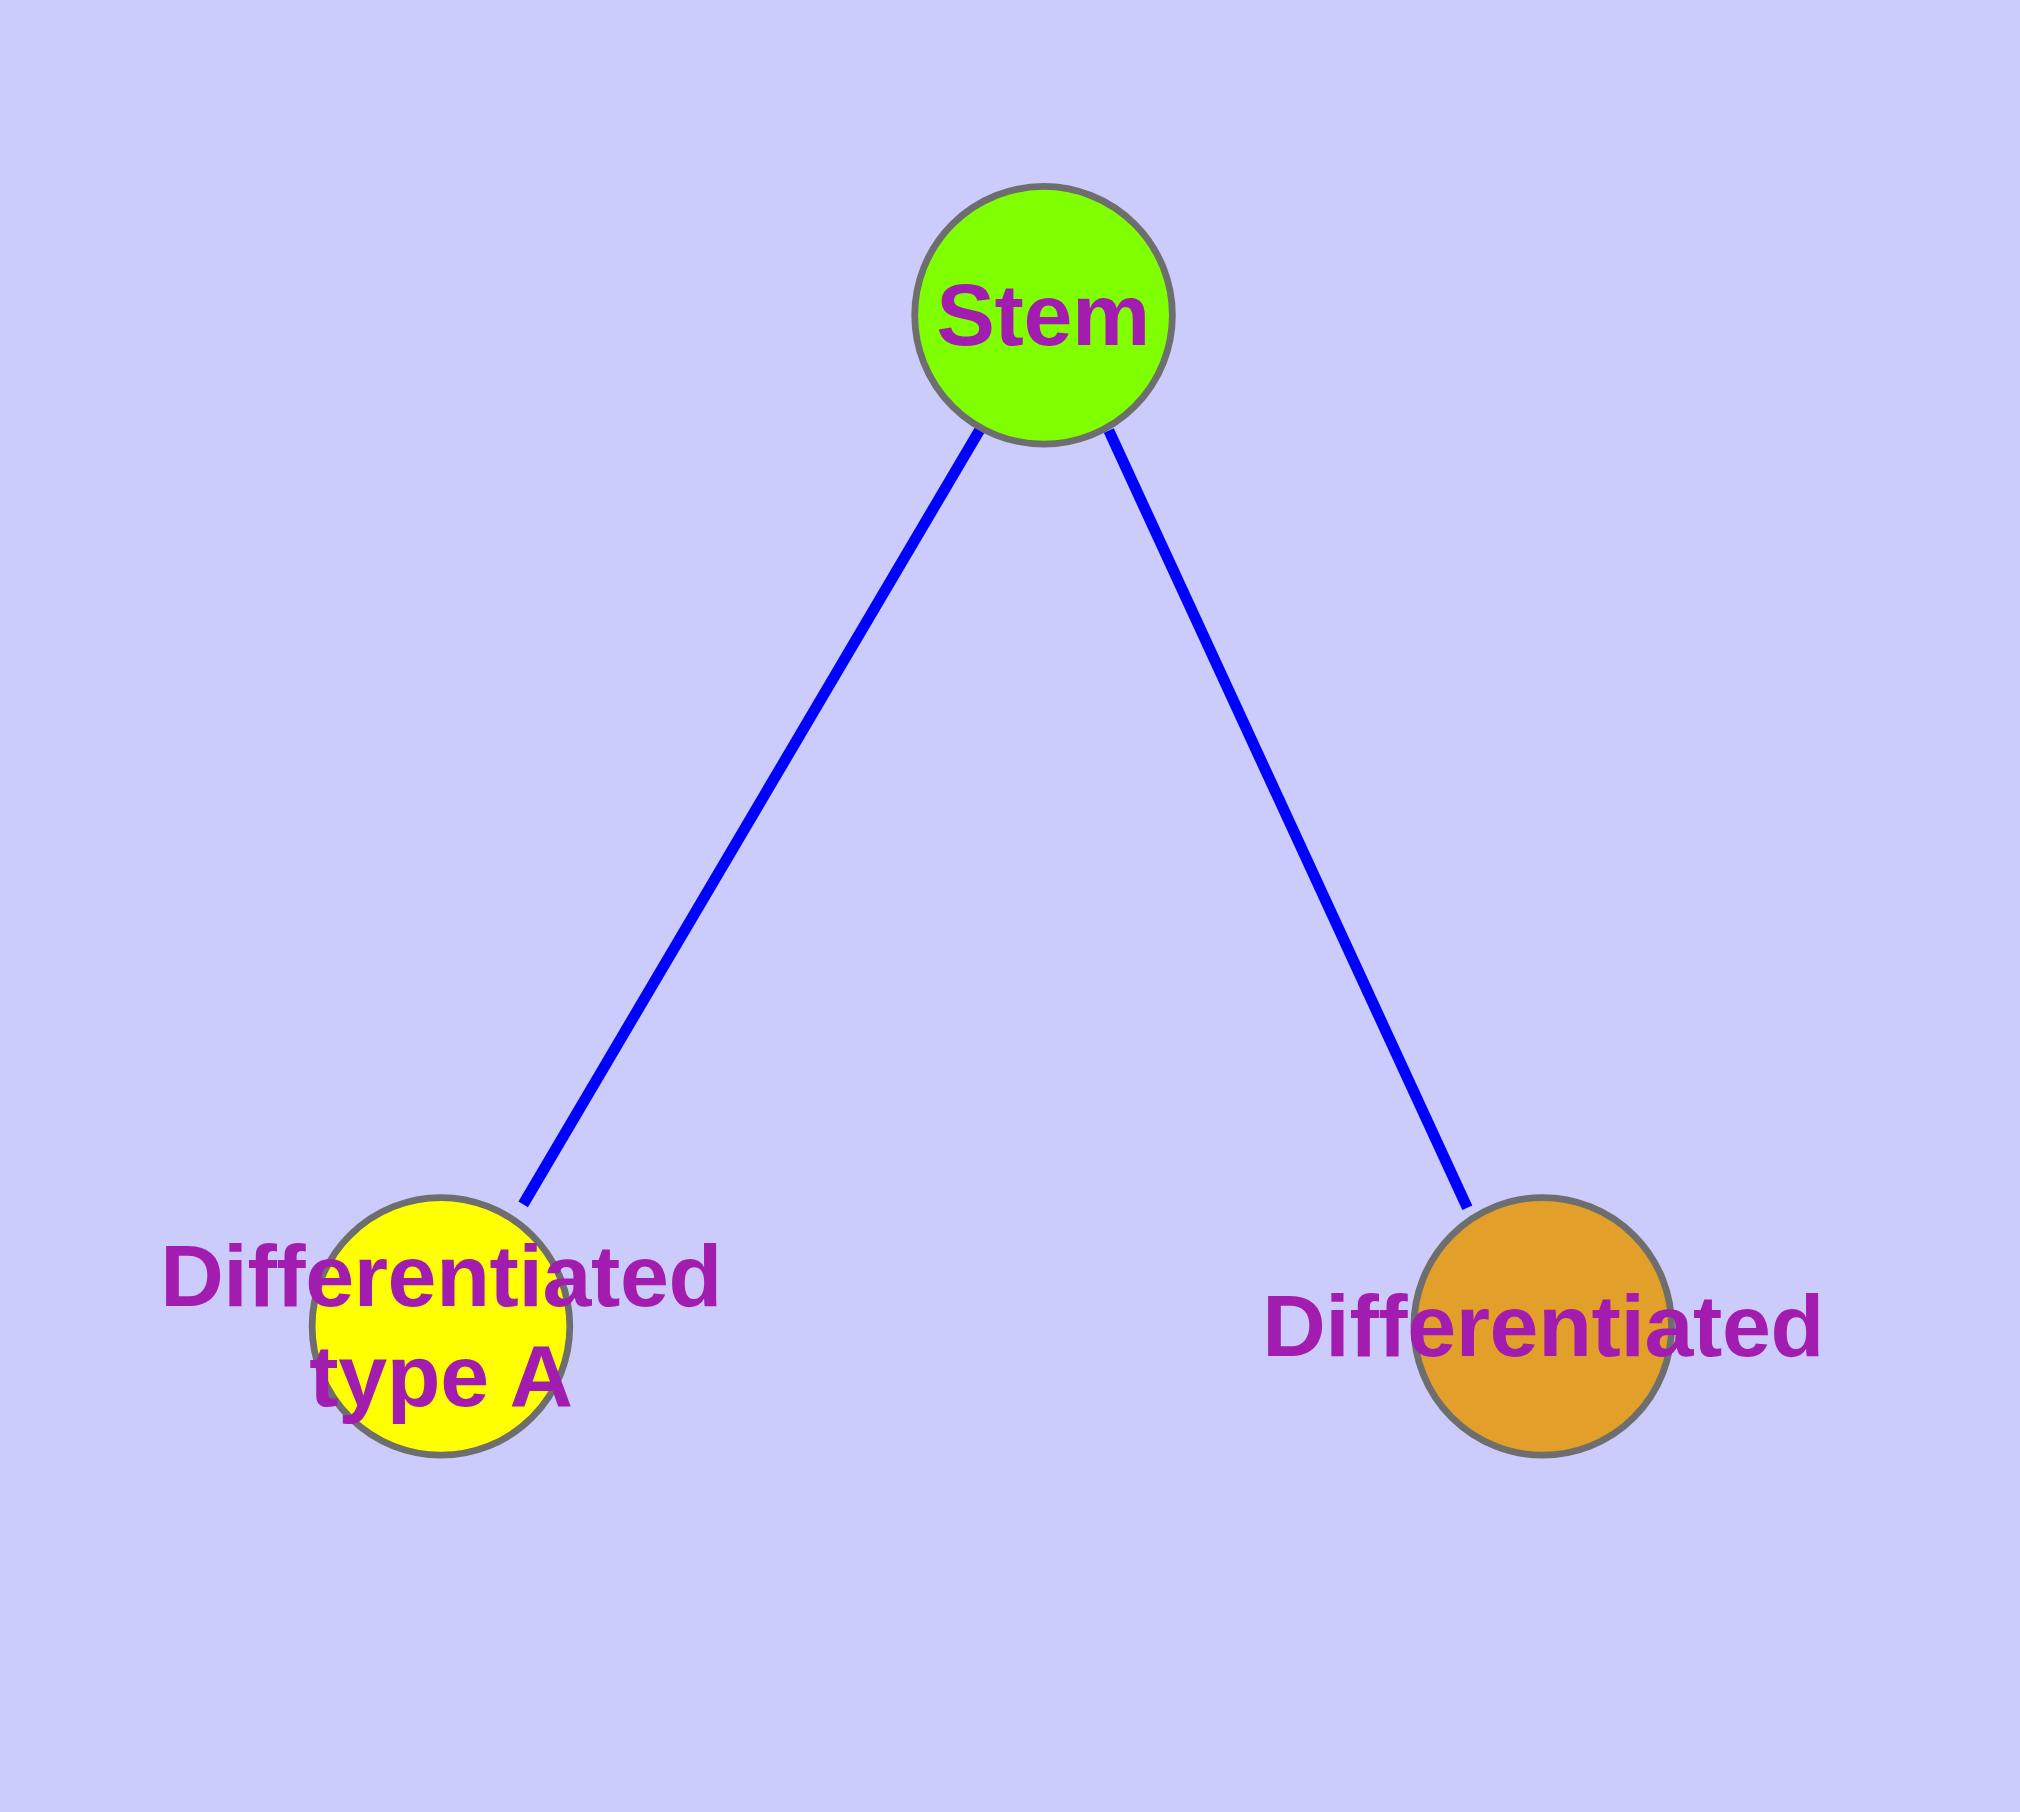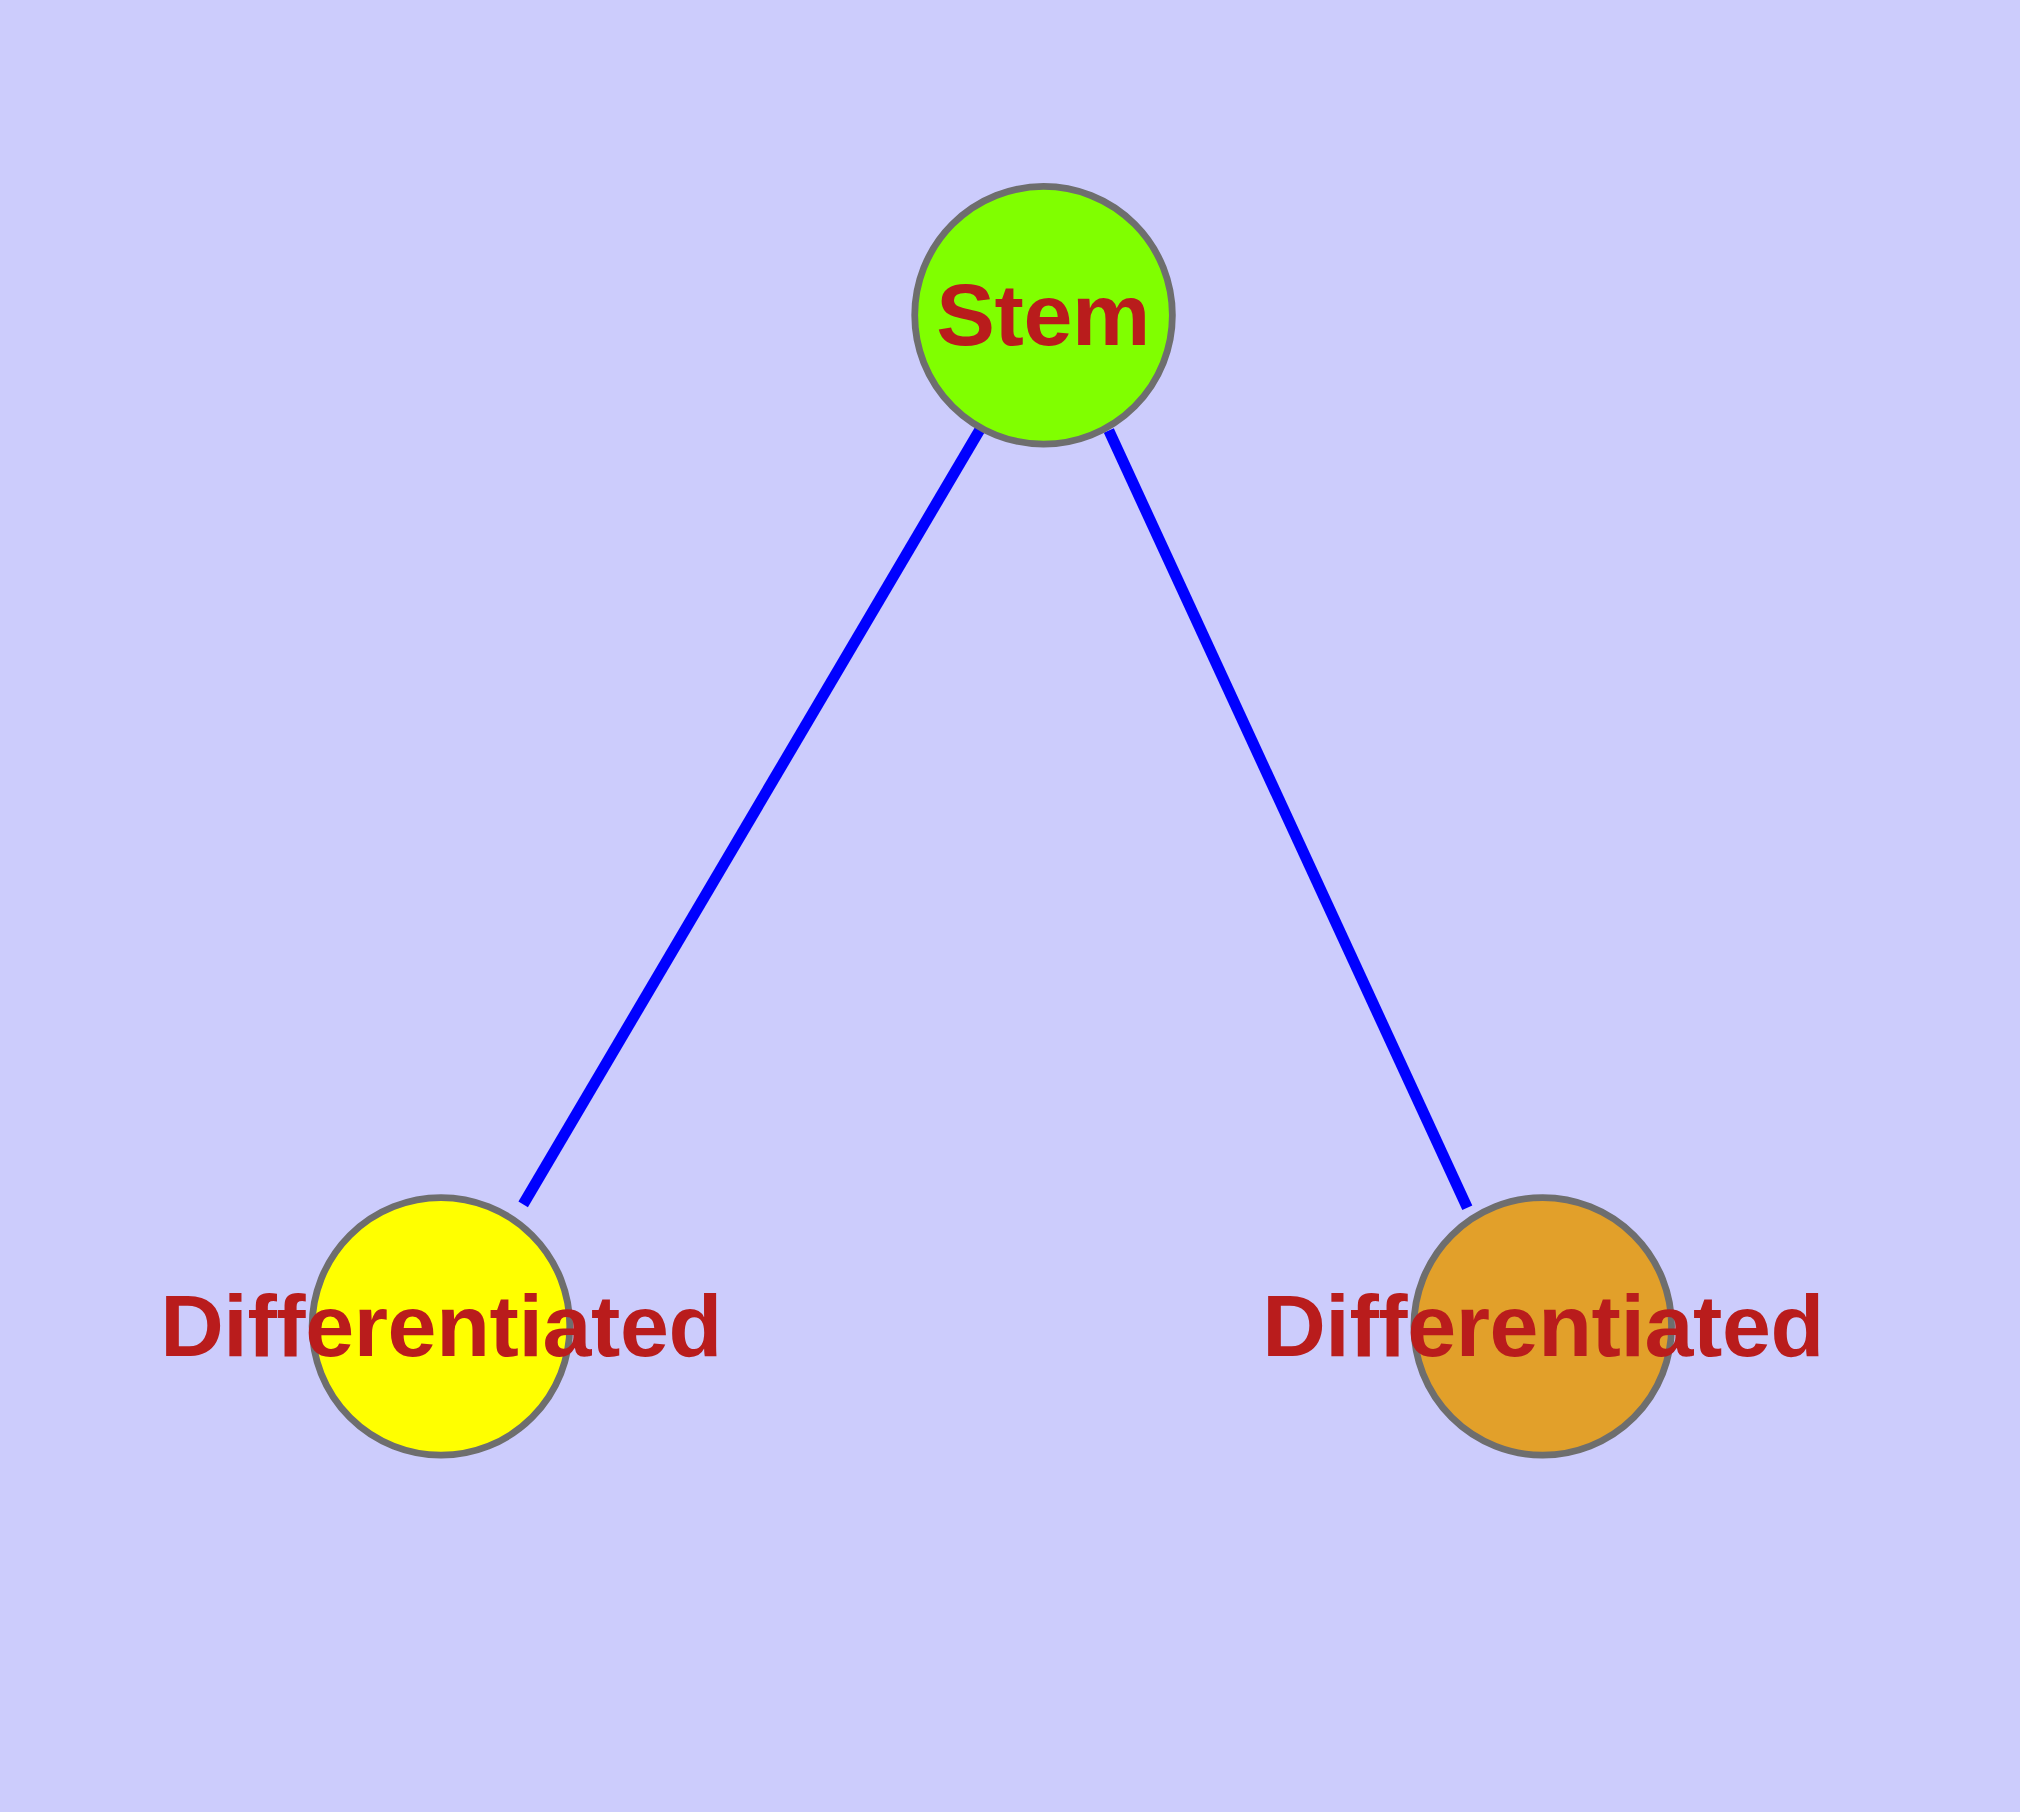--- a/index.html
+++ b/index.html
@@ -25,21 +25,21 @@
     position: absolute;
     left: 0;
     top: 0;
     width: 2021px;
     height: 1812px;
   }
   .node-label {
     position: absolute;
     text-align: center;
     font-weight: bold;
-    color: #b91c1c;
+    color: #a21caf;
     white-space: pre;
     line-height: 1.14;
     transform: translate(-50%, -50%);
     pointer-events: none;
     letter-spacing: -0.4px;
   }
 </style>
 </head>
 <body>
 
@@ -54,18 +54,18 @@
       </g>
     <g id="node-layer">
         <circle cx="1231" cy="372" r="152" fill="#80ff00" stroke="#6e6e6e" stroke-width="8"></circle>
         <circle cx="520" cy="1565" r="152" fill="#ffff00" stroke="#6e6e6e" stroke-width="8"></circle>
         <circle cx="1820" cy="1565" r="152" fill="#e2a02a" stroke="#6e6e6e" stroke-width="8"></circle>
       </g>
   </svg>
 
   <div id="label-layer">
       <div class="node-label" style="left: 1043px; top: 315px; font-size: 88px;"><div>Stem</div></div>
-      <div class="node-label" style="left: 441px; top: 1326px; font-size: 88px;"><div>Differentiated</div></div>
+      <div class="node-label" style="left: 441px; top: 1326px; font-size: 88px;"><div>Differentiated</div><div>type A</div></div>
       <div class="node-label" style="left: 1543px; top: 1326px; font-size: 88px;"><div>Differentiated</div></div>
     </div>
 
 </div>
 
 
 </body></html>

